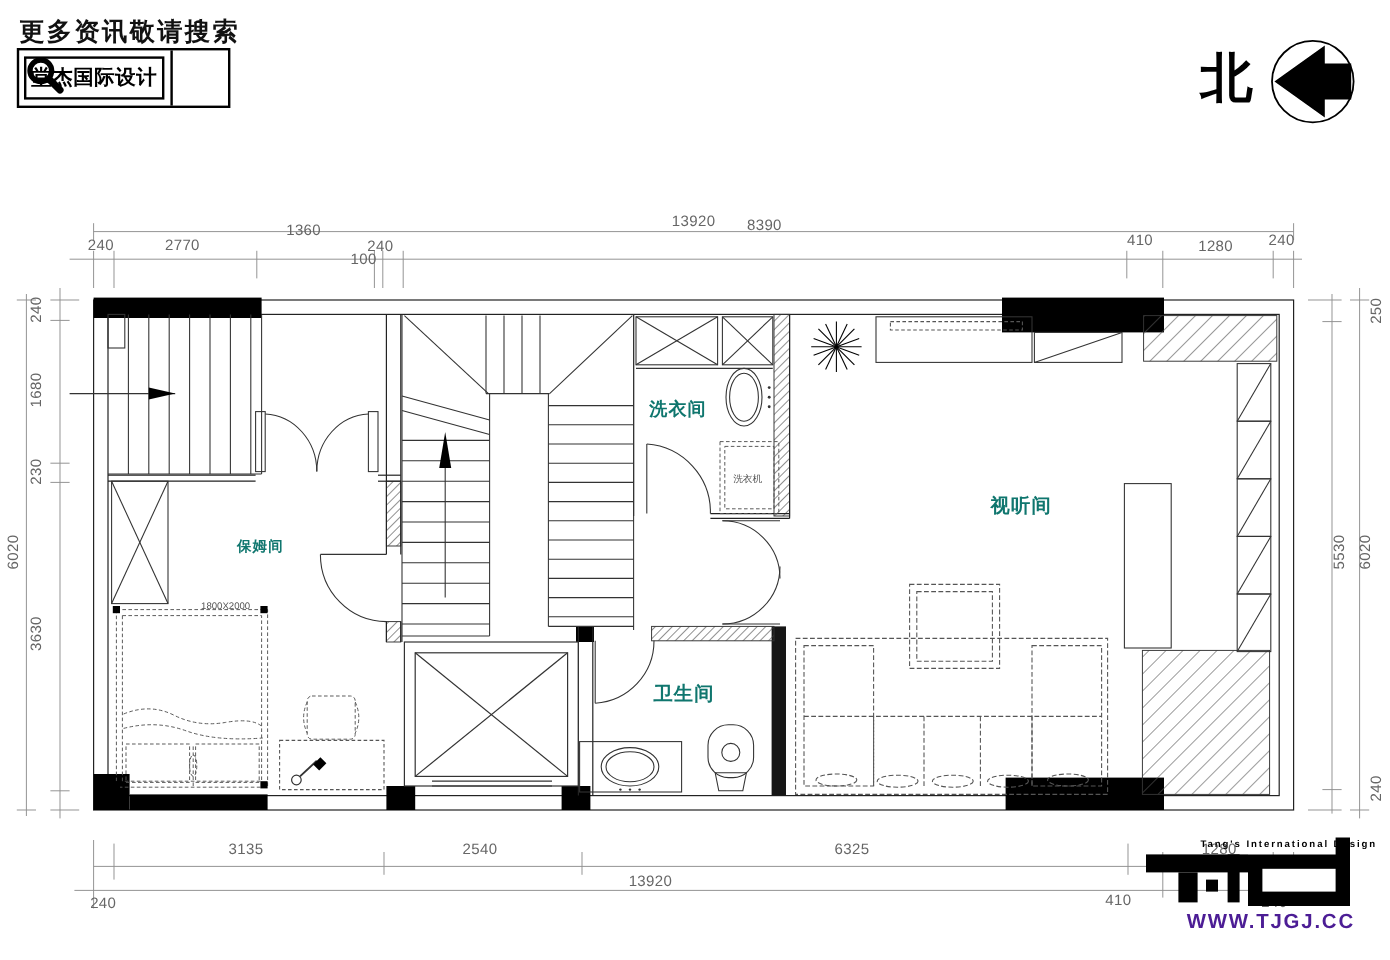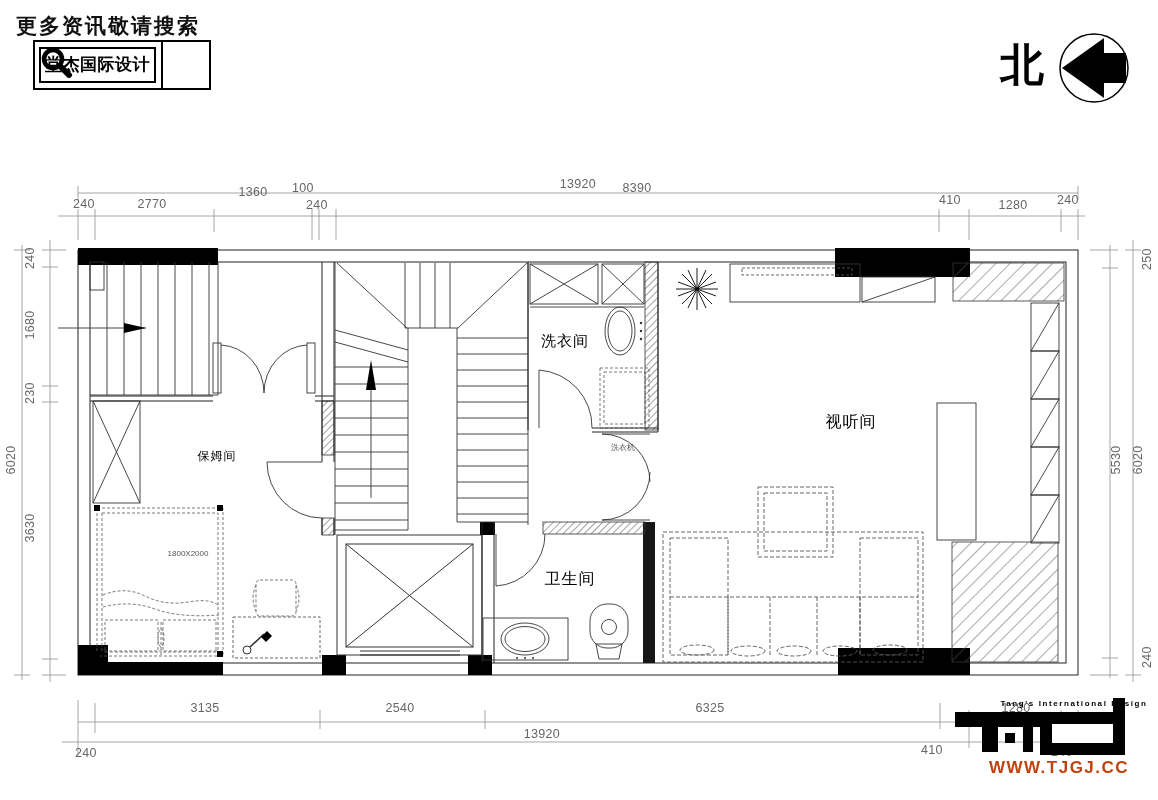--- a/index.html
+++ b/index.html
@@ -2,35 +2,35 @@
 <html><head>
 <meta charset="utf-8">
 <style>
   html,body{margin:0;padding:0;background:#fff;}
   #stage{position:relative;width:1158px;height:800px;background:#fff;overflow:hidden;
          font-family:"Liberation Sans",sans-serif;}
   svg{position:absolute;left:0;top:0;}
   .lbl{position:absolute;transform:translate(-50%,-50%);white-space:nowrap;}
   .dim{font:12.5px "Liberation Sans",sans-serif;color:#666;letter-spacing:.3px;}
   .dimv{transform:translate(-50%,-50%) rotate(-90deg);}
-  .room{font-weight:400;color:#000000;letter-spacing:1px;}
-  .tiny{font-size:8px;color:#555;letter-spacing:0;margin-top:48px;}
+  .room{font-weight:700;color:#0f766e;letter-spacing:1px;}
+  .tiny{font-size:8px;color:#555;letter-spacing:0;}
   .hdr-prompt{position:absolute;left:16px;top:12px;font-size:21px;font-weight:700;color:#111;
               letter-spacing:2px;}
   .logo-box{position:absolute;left:14px;top:40px;width:174px;height:46px;border:2.5px solid #000;
-            display:flex;align-items:center;margin-left:19px;}
+            display:flex;align-items:center;}
   .logo-txt{border:2px solid #000;margin-left:4px;height:32px;line-height:32px;padding:0 4px;
             font-size:17px;font-weight:700;color:#000;letter-spacing:.5px;}
   .logo-div{width:2px;height:100%;background:#000;margin-left:5px;}
   .north-char{position:absolute;left:1000px;top:36px;font-family:"DejaVu Serif",serif;
               font-size:44px;font-weight:700;color:#000;}
   .tagline{position:absolute;left:990px;top:699px;width:168px;text-align:center;font-size:8px;
            font-weight:700;letter-spacing:1.6px;color:#000;}
   .website{position:absolute;left:960px;top:758px;width:198px;text-align:center;font-size:17px;
-           font-weight:700;letter-spacing:1.5px;color:#c2410c;}
+           font-weight:700;letter-spacing:1.5px;color:#4c1d95;}
 </style>
 </head>
 <body>
 
 <div id="stage">
 
 <svg width="1158" height="800" viewBox="0 0 1158 800">
   <defs>
     <pattern id="hA" width="5" height="5" patternUnits="userSpaceOnUse" patternTransform="rotate(45)">
       <line x1="0" y1="0" x2="0" y2="5" stroke="#444" stroke-width="1"></line>
@@ -382,21 +382,21 @@
 <div class="lbl room" style="left:217px;top:456px;font-size:12px">保姆间</div>
 <div class="lbl room" style="left:851px;top:422px;font-size:16px">视听间</div>
 <div class="lbl room" style="left:570px;top:579px;font-size:16px">卫生间</div>
 <div class="lbl tiny" style="left:623px;top:399px">洗衣机</div>
 <div class="lbl tiny" style="left:188px;top:505px">1800X2000</div>
 
 <div class="lbl dim" style="left:578px;top:184px">13920</div>
 <div class="lbl dim" style="left:84px;top:204px">240</div>
 <div class="lbl dim" style="left:152px;top:204px">2770</div>
 <div class="lbl dim" style="left:253px;top:192px">1360</div>
-<div class="lbl dim" style="left:303px;top:188px">100</div>
+<div class="lbl dim" style="left:303px;top:216px">100</div>
 <div class="lbl dim" style="left:317px;top:205px">240</div>
 <div class="lbl dim" style="left:637px;top:188px">8390</div>
 <div class="lbl dim" style="left:950px;top:200px">410</div>
 <div class="lbl dim" style="left:1013px;top:205px">1280</div>
 <div class="lbl dim" style="left:1068px;top:200px">240</div>
 
 <div class="lbl dim" style="left:86px;top:753px">240</div>
 <div class="lbl dim" style="left:205px;top:708px">3135</div>
 <div class="lbl dim" style="left:400px;top:708px">2540</div>
 <div class="lbl dim" style="left:710px;top:708px">6325</div>

